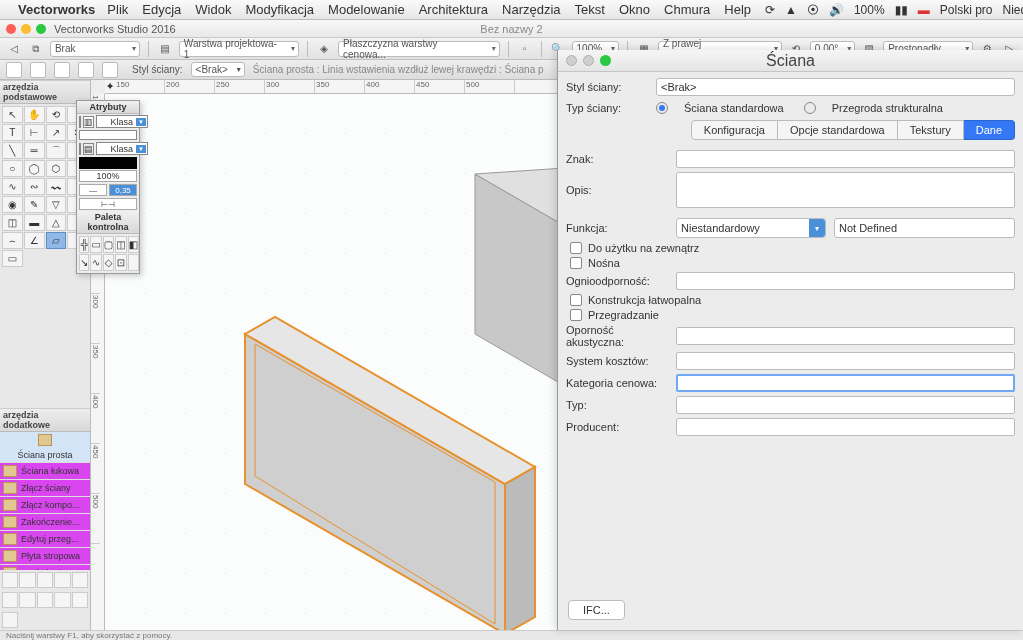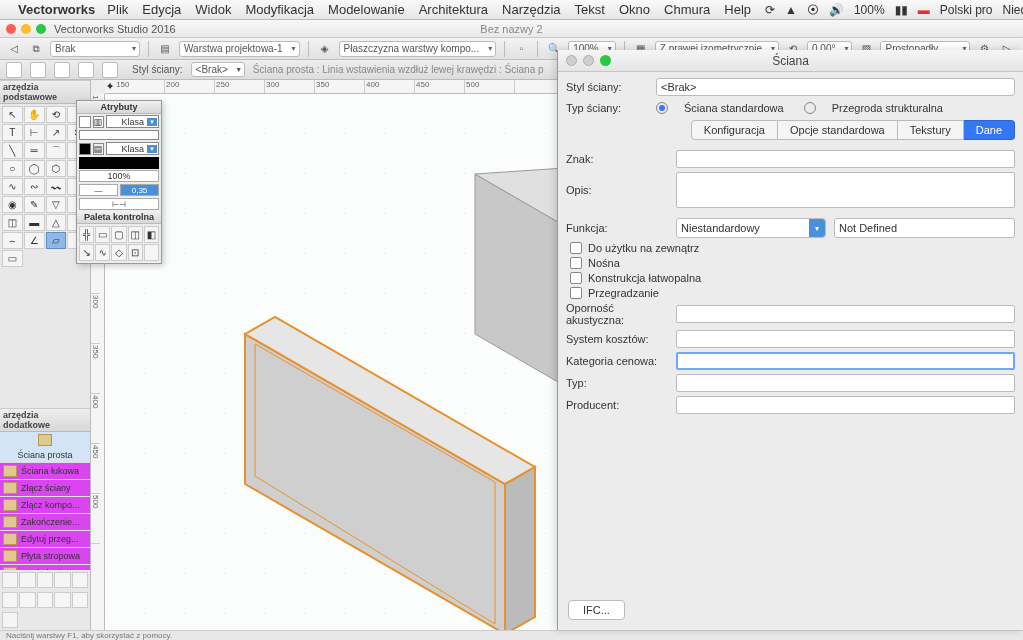--- a/index.html
+++ b/index.html
@@ -54,39 +54,39 @@
 .ruler-h { position:absolute; top:0; left:14px; right:0; height:14px; background:#f5f5f5; border-bottom:1px solid #bbb; display:flex; }
 .ruler-h .tick { flex:0 0 50px; border-right:1px solid #ccc; font-size:8px; padding-left:1px; color:#666; }
 .ruler-v { position:absolute; top:14px; left:0; width:14px; bottom:0; background:#f5f5f5; border-right:1px solid #bbb; }
 .ruler-v .tick { height:50px; border-bottom:1px solid #ccc; font-size:8px; writing-mode:vertical-rl; color:#666; padding-top:1px; }
 .canvas { position:absolute; top:14px; left:14px; right:0; bottom:0; background:#fafdfb;
   background-image: linear-gradient(30deg, #e8f0ec 1px, transparent 1px), linear-gradient(-30deg, #e8f0ec 1px, transparent 1px);
   background-size: 40px 40px; }
 .shape3d { position:absolute; }
 
 
-.attr-pal { position:absolute; top:100px; left:76px; width:86px; background:#ececec; border:1px solid #999; box-shadow:2px 2px 6px rgba(0,0,0,.2); z-index:5; font-size:9px; }
+.attr-pal { position:absolute; top:100px; left:76px; width:64px; background:#ececec; border:1px solid #999; box-shadow:2px 2px 6px rgba(0,0,0,.2); z-index:5; font-size:9px; }
 .attr-pal .hdr { background:linear-gradient(#f0f0f0,#d8d8d8); text-align:center; padding:1px; font-weight:bold; border-bottom:1px solid #bbb; }
 .attr-pal .row { display:flex; align-items:center; gap:2px; padding:1px 2px; }
 .attr-pal .sw { width:12px; height:12px; border:1px solid #888; }
 .attr-pal .klass { flex:1; background:#fff; border:1px solid #888; height:13px; font-size:9px; padding:0 14px; position:relative; display:flex; align-items:center; }
 .attr-pal .klass.blue::after { content:"▾"; position:absolute; right:1px; background:#4a90d9; color:#fff; width:10px; text-align:center; font-size:7px; }
 .attr-pal .bar { height:12px; background:#000; margin:1px 2px; }
 .attr-pal .pct { text-align:center; background:#fff; border:1px solid #aaa; margin:1px 2px; }
 .attr-pal .num { display:flex; gap:2px; padding:1px 2px; align-items:center; }
 .attr-pal .num .f { flex:1; background:#fff; border:1px solid #aaa; text-align:center; height:12px; font-size:8px; display:flex; align-items:center; justify-content:center; }
 .attr-pal .num .f.blue { background:#4a90d9; color:#fff; }
 
 
 .rightpanel { position:absolute; top:50px; right:0; width:466px; bottom:10px; background:#ececec; border-left:1px solid #999; box-shadow:-2px 0 8px rgba(0,0,0,.15); z-index:10; }
 .rp-titlebar { height:22px; background:linear-gradient(#f5f5f5,#e5e5e5); border-bottom:1px solid #c5c5c5; display:flex; align-items:center; padding:0 8px; position:relative; }
 .rp-titlebar .traffic { gap:6px; }
 .rp-titlebar .traffic .dot { width:11px; height:11px; }
 .rp-titlebar .dg { background:#d0d0d0; border:1px solid #b0b0b0; }
-.rp-titlebar .title { position:absolute; left:50%; transform:translateX(-50%); font-size:12px; color:#444; }
+.rp-titlebar .title { position:absolute; left:50%; transform:translateX(-50%); font-size:16px; color:#444; }
 .rp-body { padding:6px 8px 8px 8px; font-size:11px; }
 .rp-row { display:flex; align-items:center; margin-bottom:6px; gap:6px; }
 .rp-row label { min-width:84px; }
 .rp-dd { flex:1; background:#fff; border:1px solid #bbb; border-radius:3px; height:18px; padding:0 4px; display:flex; align-items:center; position:relative; }
 .rp-radio { display:flex; align-items:center; gap:16px; margin-right:14px; }
 .rp-radio .r { width:12px; height:12px; border-radius:50%; border:1px solid #888; display:flex; align-items:center; justify-content:center; }
 .rp-radio .r.on::after { content:""; width:6px; height:6px; border-radius:50%; background:#3478f6; }
 .rp-tabs { display:flex; justify-content:flex-end; gap:0; margin:6px 0 10px 0; }
 .rp-tabs .tab { padding:3px 12px; background:#f5f5f5; border:1px solid #bbb; font-size:11px; cursor:default; }
 .rp-tabs .tab:first-child { border-radius:4px 0 0 4px; }
@@ -155,21 +155,21 @@
       <span>Brak</span>
     </div>
   <div class="sep"></div>
   <span class="ico">▤</span>
   <div class="dd" style="min-width:100px">
       <span>Warstwa projektowa-1</span>
     </div>
   <div class="sep"></div>
   <span class="ico">◈</span>
   <div class="dd" style="min-width:110px">
-      <span>Płaszczyzna warstwy kompo...</span>
+      <span>Płaszczyzna warstwy cenowa...</span>
     </div>
   <div class="sep"></div>
   <span class="ico">▫</span>
   <div class="sep"></div>
   <span class="ico">🔍</span>
   <div class="dd" style="min-width:40px">
       <span>100%</span>
     </div>
   <div class="sep"></div>
   <span class="ico">▦</span>
@@ -436,20 +436,24 @@
           </div>
       </div>
       <div class="chk">
           <div class="cb"></div>
           <span>Do użytku na zewnątrz</span>
         </div>
       <div class="chk">
           <div class="cb"></div>
           <span>Nośna</span>
         </div>
+      <div class="frow">
+          <div class="flab">Ognioodporność:</div>
+          <div class="fin"></div>
+        </div>
       <div class="chk">
           <div class="cb"></div>
           <span>Konstrukcja łatwopalna</span>
         </div>
       <div class="chk">
           <div class="cb"></div>
           <span>Przegradzanie</span>
         </div>
       <div class="frow">
           <div class="flab">Oporność akustyczna:</div>

